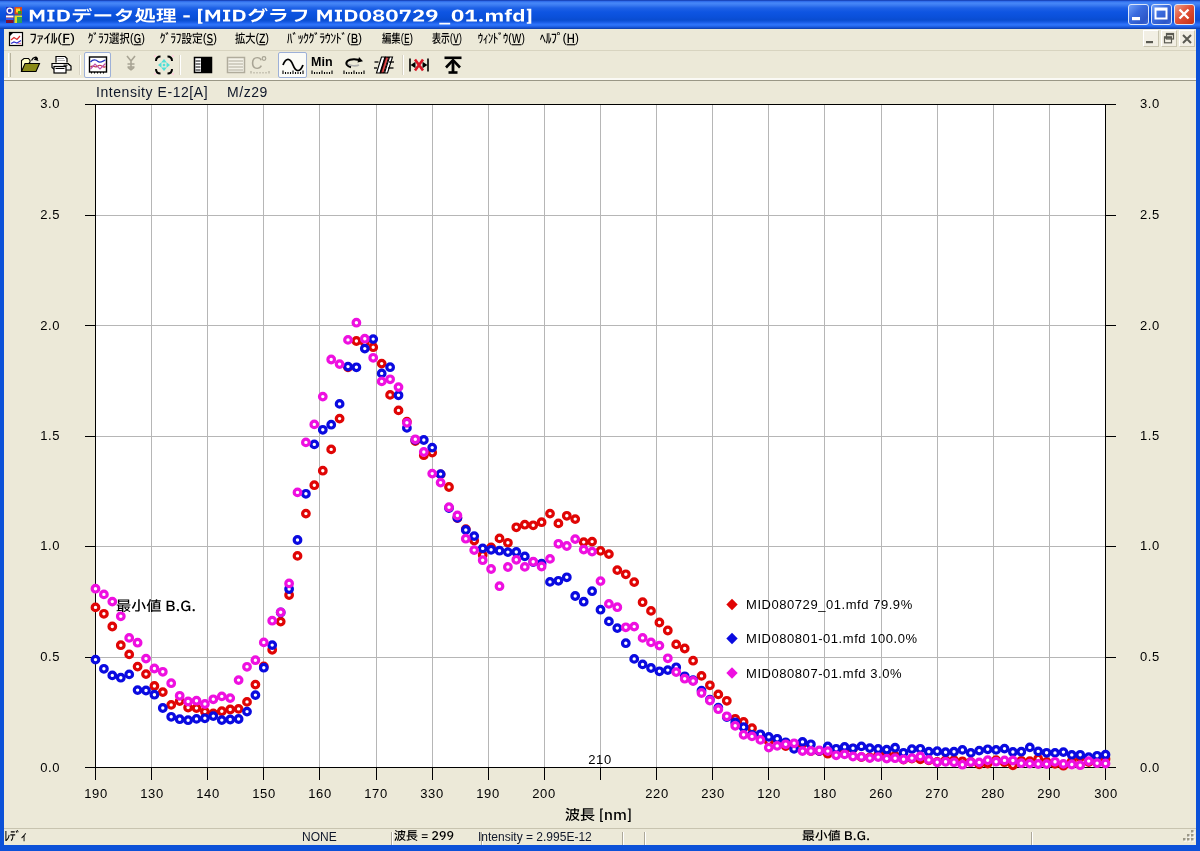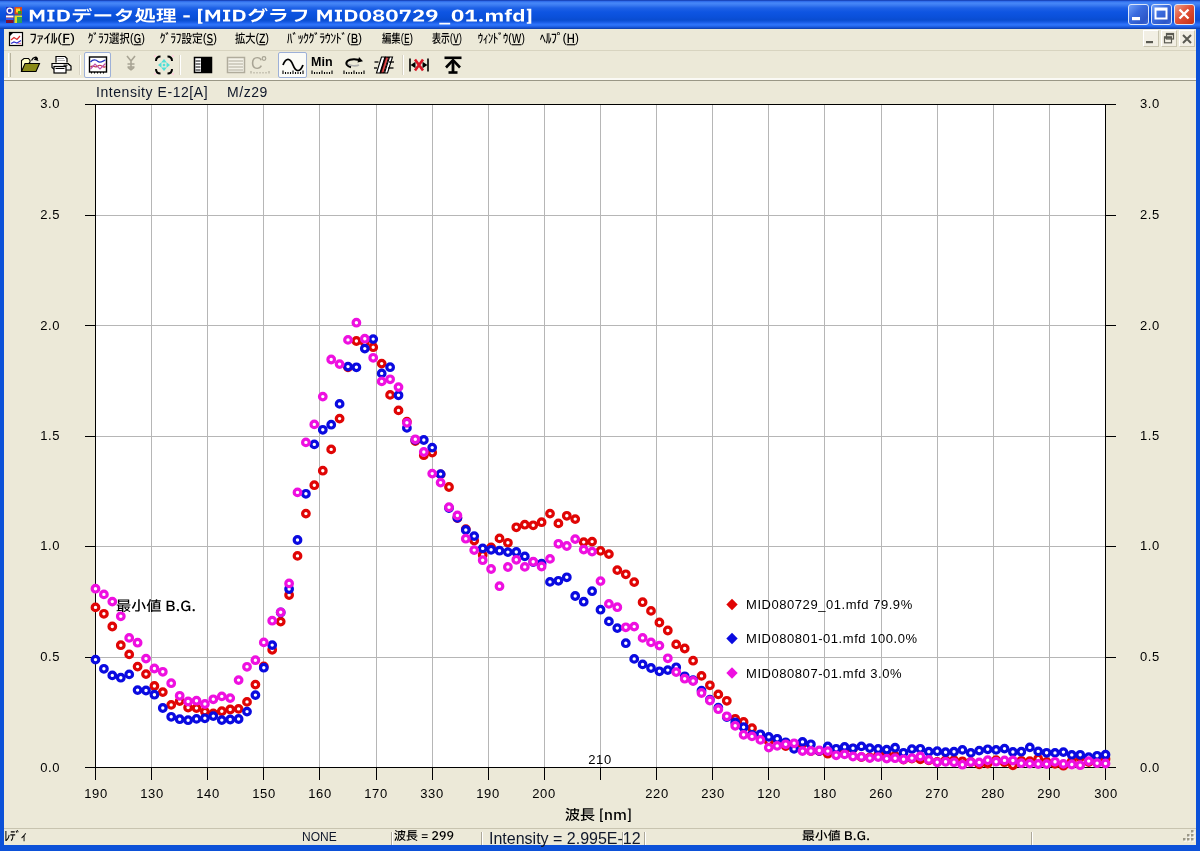--- a/index.html
+++ b/index.html
@@ -274,21 +274,21 @@
     <div class="lab xlab" style="left:803px;top:786px">180</div>
     <div class="lab xlab" style="left:859px;top:786px">260</div>
     <div class="lab xlab" style="left:915px;top:786px">270</div>
     <div class="lab xlab" style="left:971px;top:786px">280</div>
     <div class="lab xlab" style="left:1027px;top:786px">290</div>
     <div class="lab xlab" style="left:1084px;top:786px">300</div>
 <div class="leg" style="left:746px;top:597px">MID080729_01.mfd 79.9%</div>
 <div class="leg" style="left:746px;top:631px">MID080801-01.mfd 100.0%</div>
 <div class="leg" style="left:746px;top:665.5px">MID080807-01.mfd 3.0%</div>
 <div class="htext" style="left:302px;top:830px;width:40px;font-size:12px">NONE</div>
-<div class="htext" style="left:489px;top:830px;font-size:16px">Intensity = 2.995E-12</div>
+<div class="htext" style="left:478px;top:830px;font-size:12px">Intensity = 2.995E-12</div>
 <div id="statusbar">
  <div class="ssep" style="left:391px"></div>
       <div class="ssep" style="left:481px"></div>
  <div class="ssep" style="left:622px"></div>
       <div class="ssep" style="left:644px"></div>
  <div class="ssep" style="left:1031px"></div>
  <svg style="position:absolute;right:4px;bottom:2px" width="13" height="13">
   <g fill="#fff">
           <rect x="9" y="9" width="2.5" height="2.5"></rect>
           <rect x="5" y="9" width="2.5" height="2.5"></rect>

